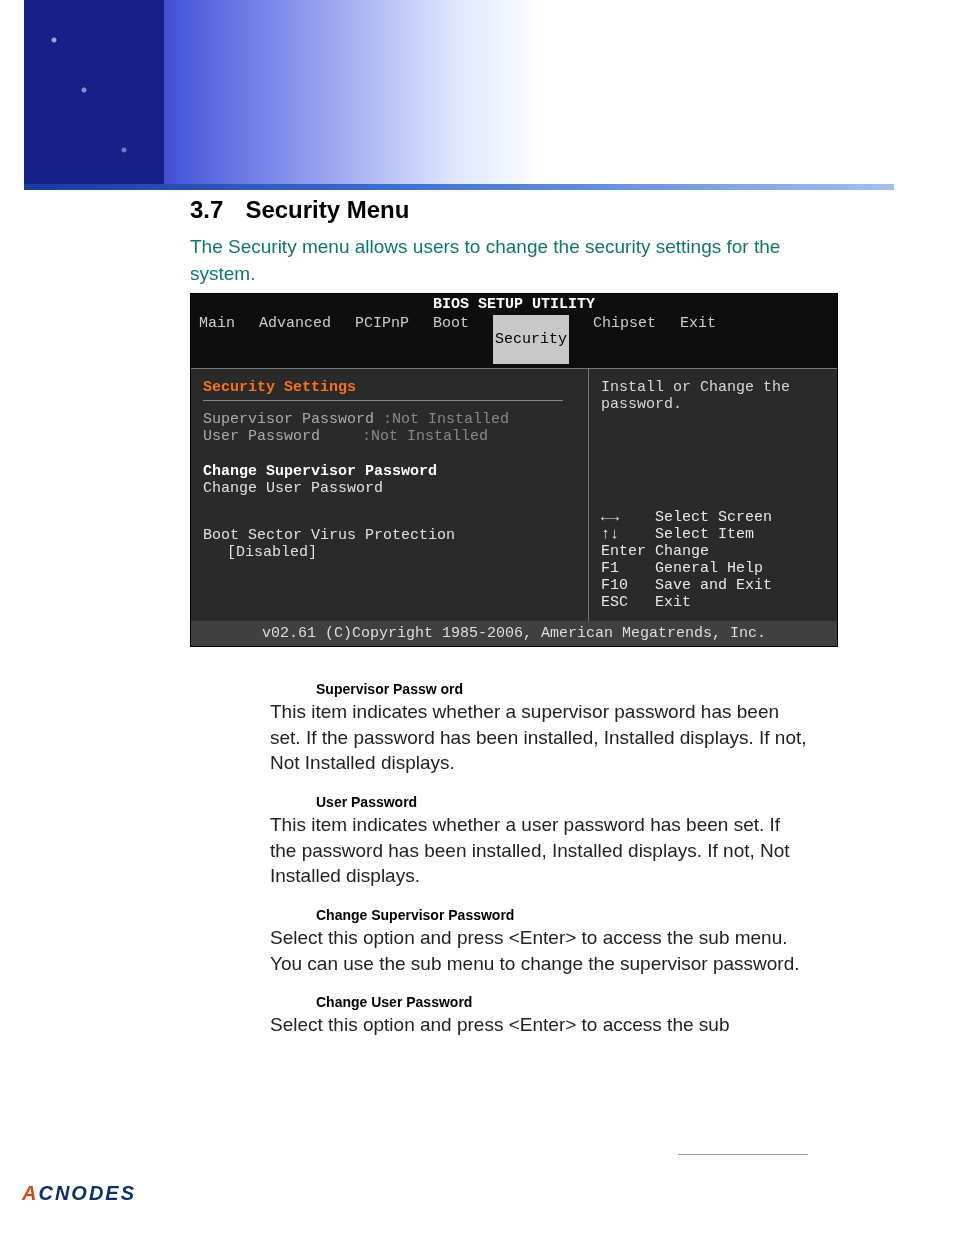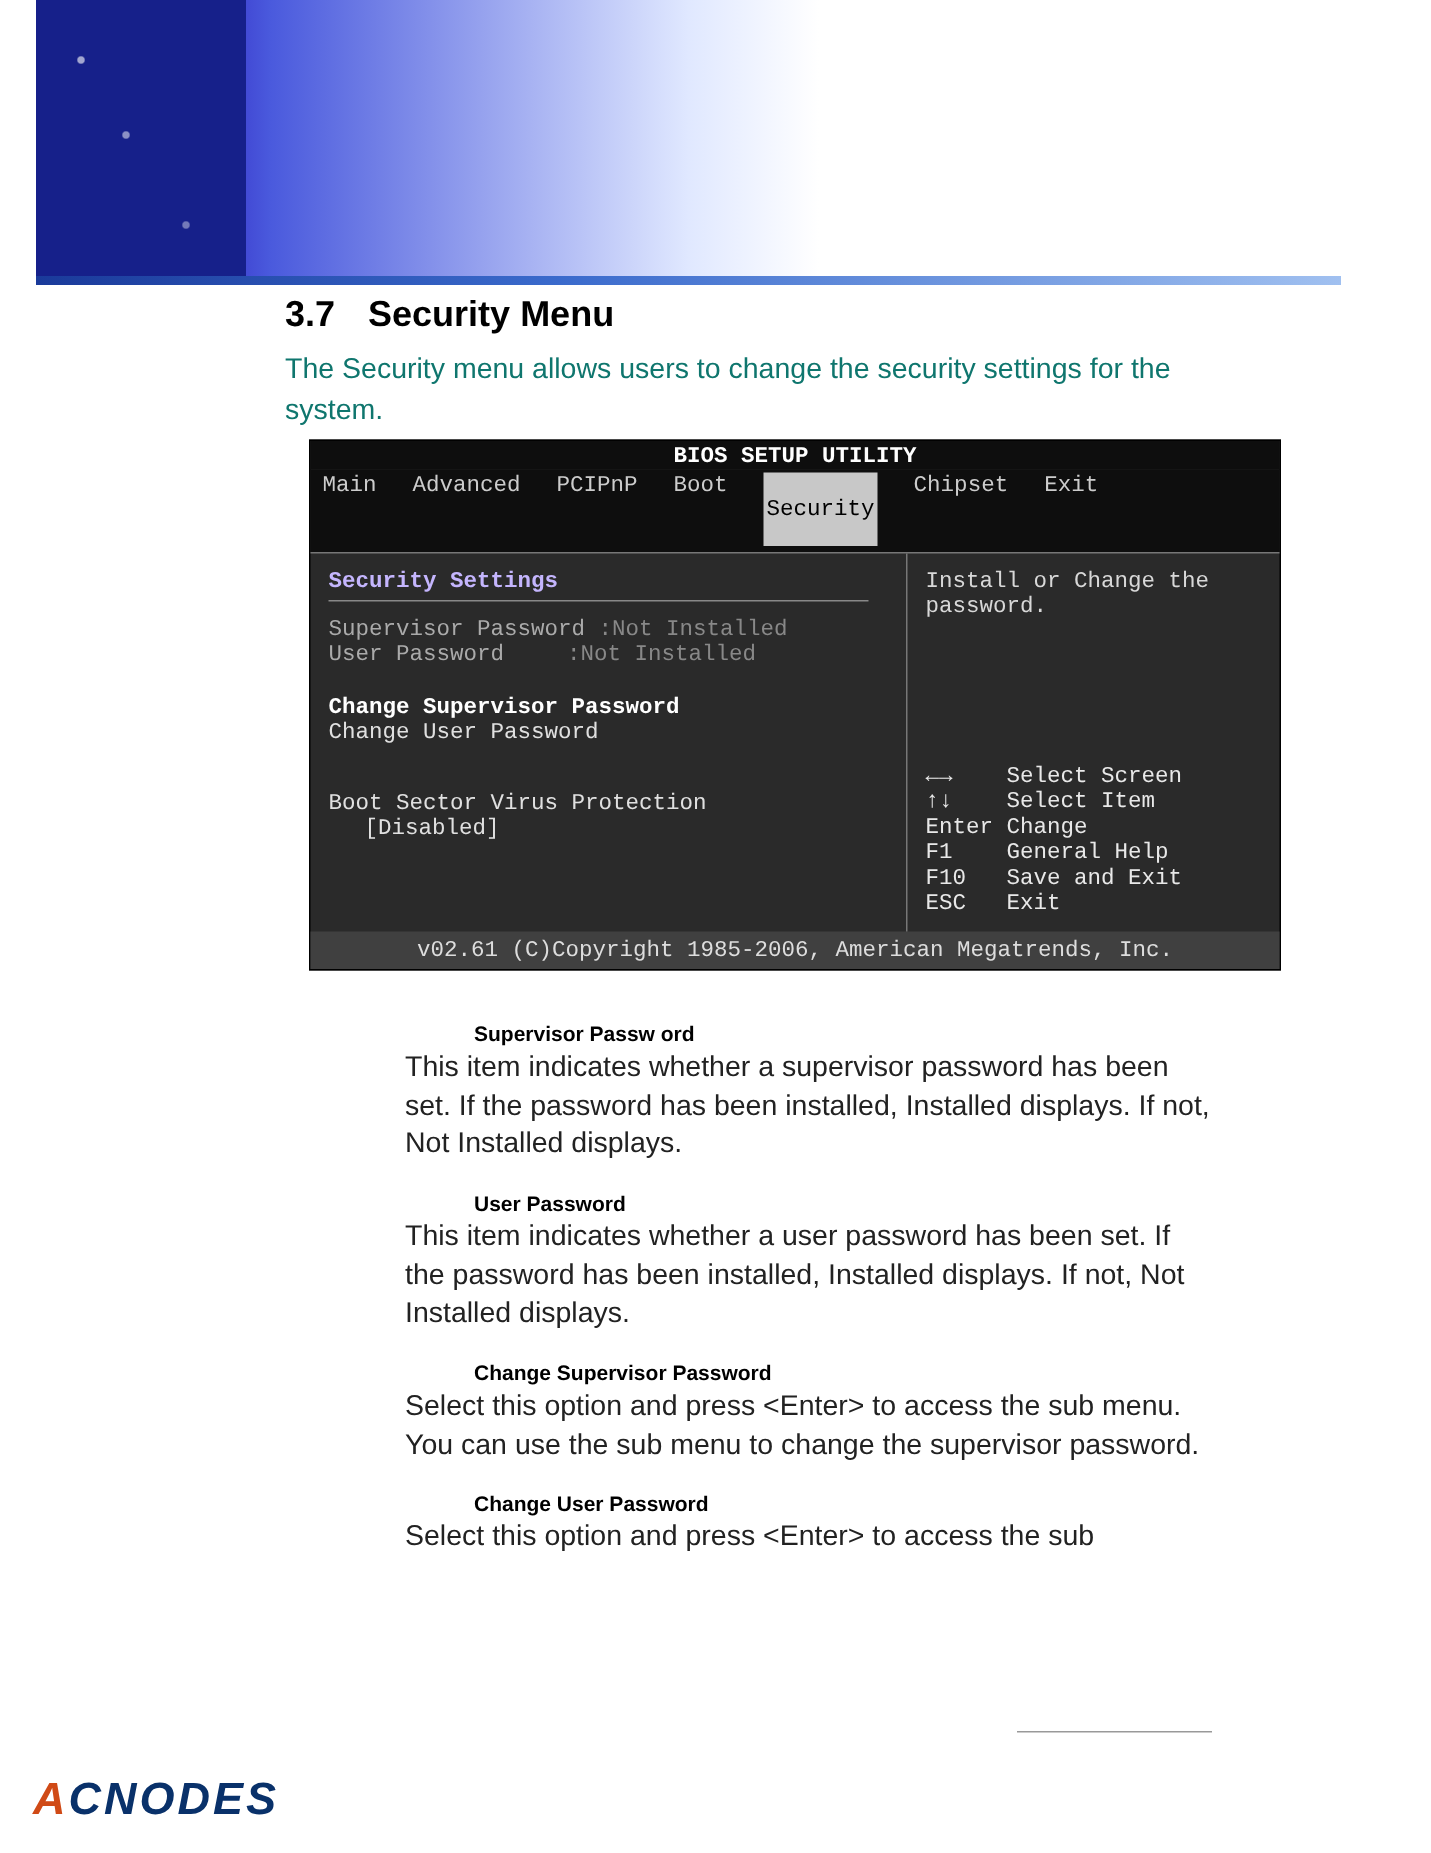--- a/index.html
+++ b/index.html
@@ -66,21 +66,20 @@
   }
 
   
   .bios {
     width: 646px;
     margin-top: 6px;
     font-family: "Courier New", monospace;
     color:#bbb;
     background:#2a2a2a;
     border:1px solid #000;
-    margin-left:16px;
   }
   .bios-title {
     background:#0e0e0e;
     color:#fff;
     text-align:center;
     font-weight:bold;
     padding:2px 0 0 0;
     font-size:15px;
   }
   .bios-tabs {
@@ -112,21 +111,21 @@
     width:226px;
     border-left:1px solid #777;
     padding:10px 10px 10px 12px;
     font-size:15px;
     color:#d8d8d8;
     display:flex;
     flex-direction:column;
     justify-content:space-between;
   }
   .bios-left-heading {
-    color:#c4b5fd;
+    color:#f97316;
     font-weight:bold;
     margin-bottom:2px;
   }
   .bios-hr {
     border-top:1px solid #888;
     width:360px;
     margin:4px 0 10px 0;
   }
   .pw-line { color:#888; }
   .pw-line .label{ color:#aaa; }
@@ -164,24 +163,24 @@
   }
   .desc-text {
     font-size:19px;
     color:#222;
     line-height:1.35;
   }
 
   .footer-logo {
     position:absolute;
     left:22px;
-    bottom:18px;
+    bottom:30px;
     font-family: Arial, sans-serif;
     font-weight:bold;
-    font-size:30px;
+    font-size:20px;
     letter-spacing:2px;
     font-style:italic;
     color:#09316a;
   }
   .footer-logo .a-left{
     color:#d04a16;
   }
   .hr-right {
     position:absolute;
     right:60px;

